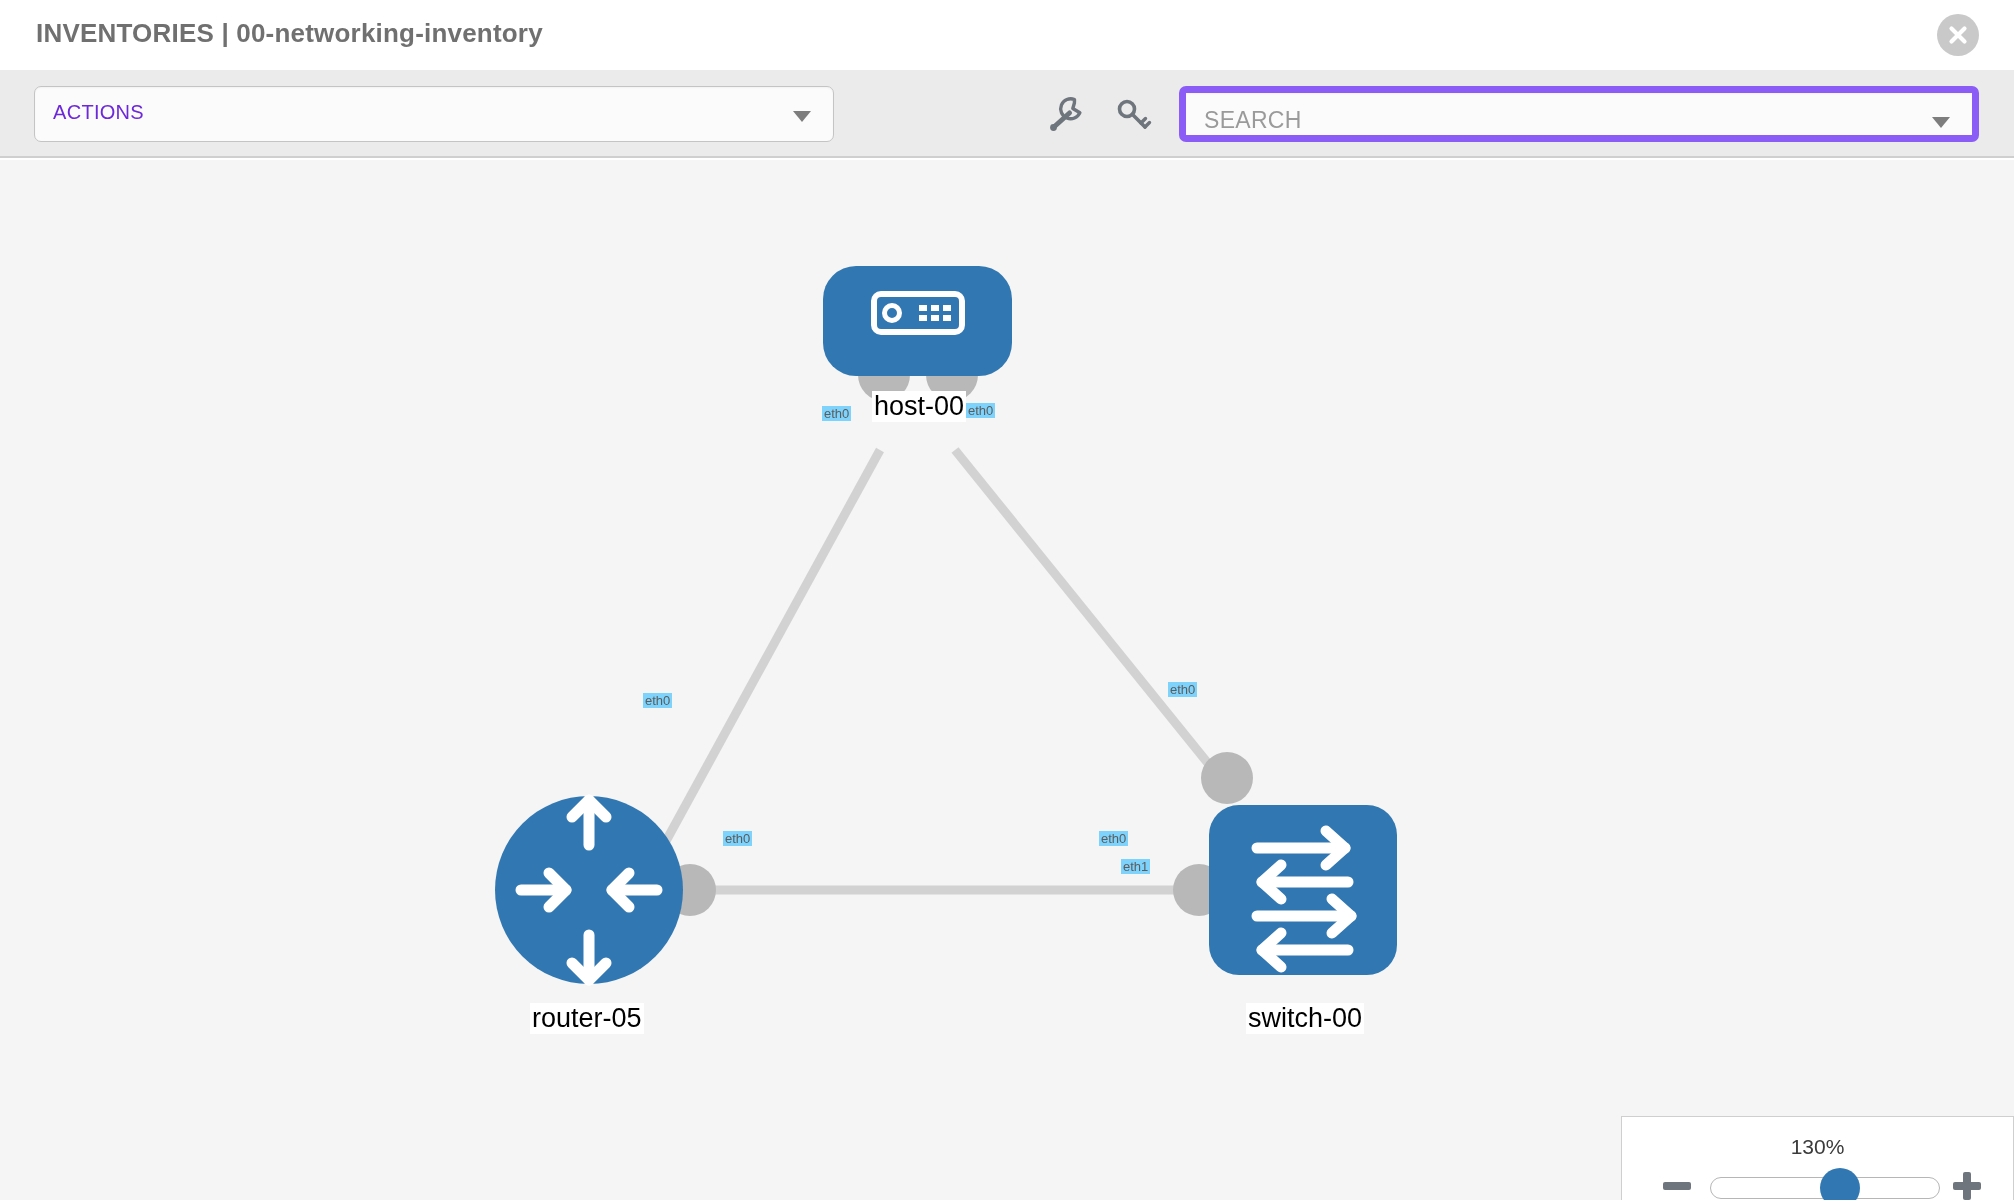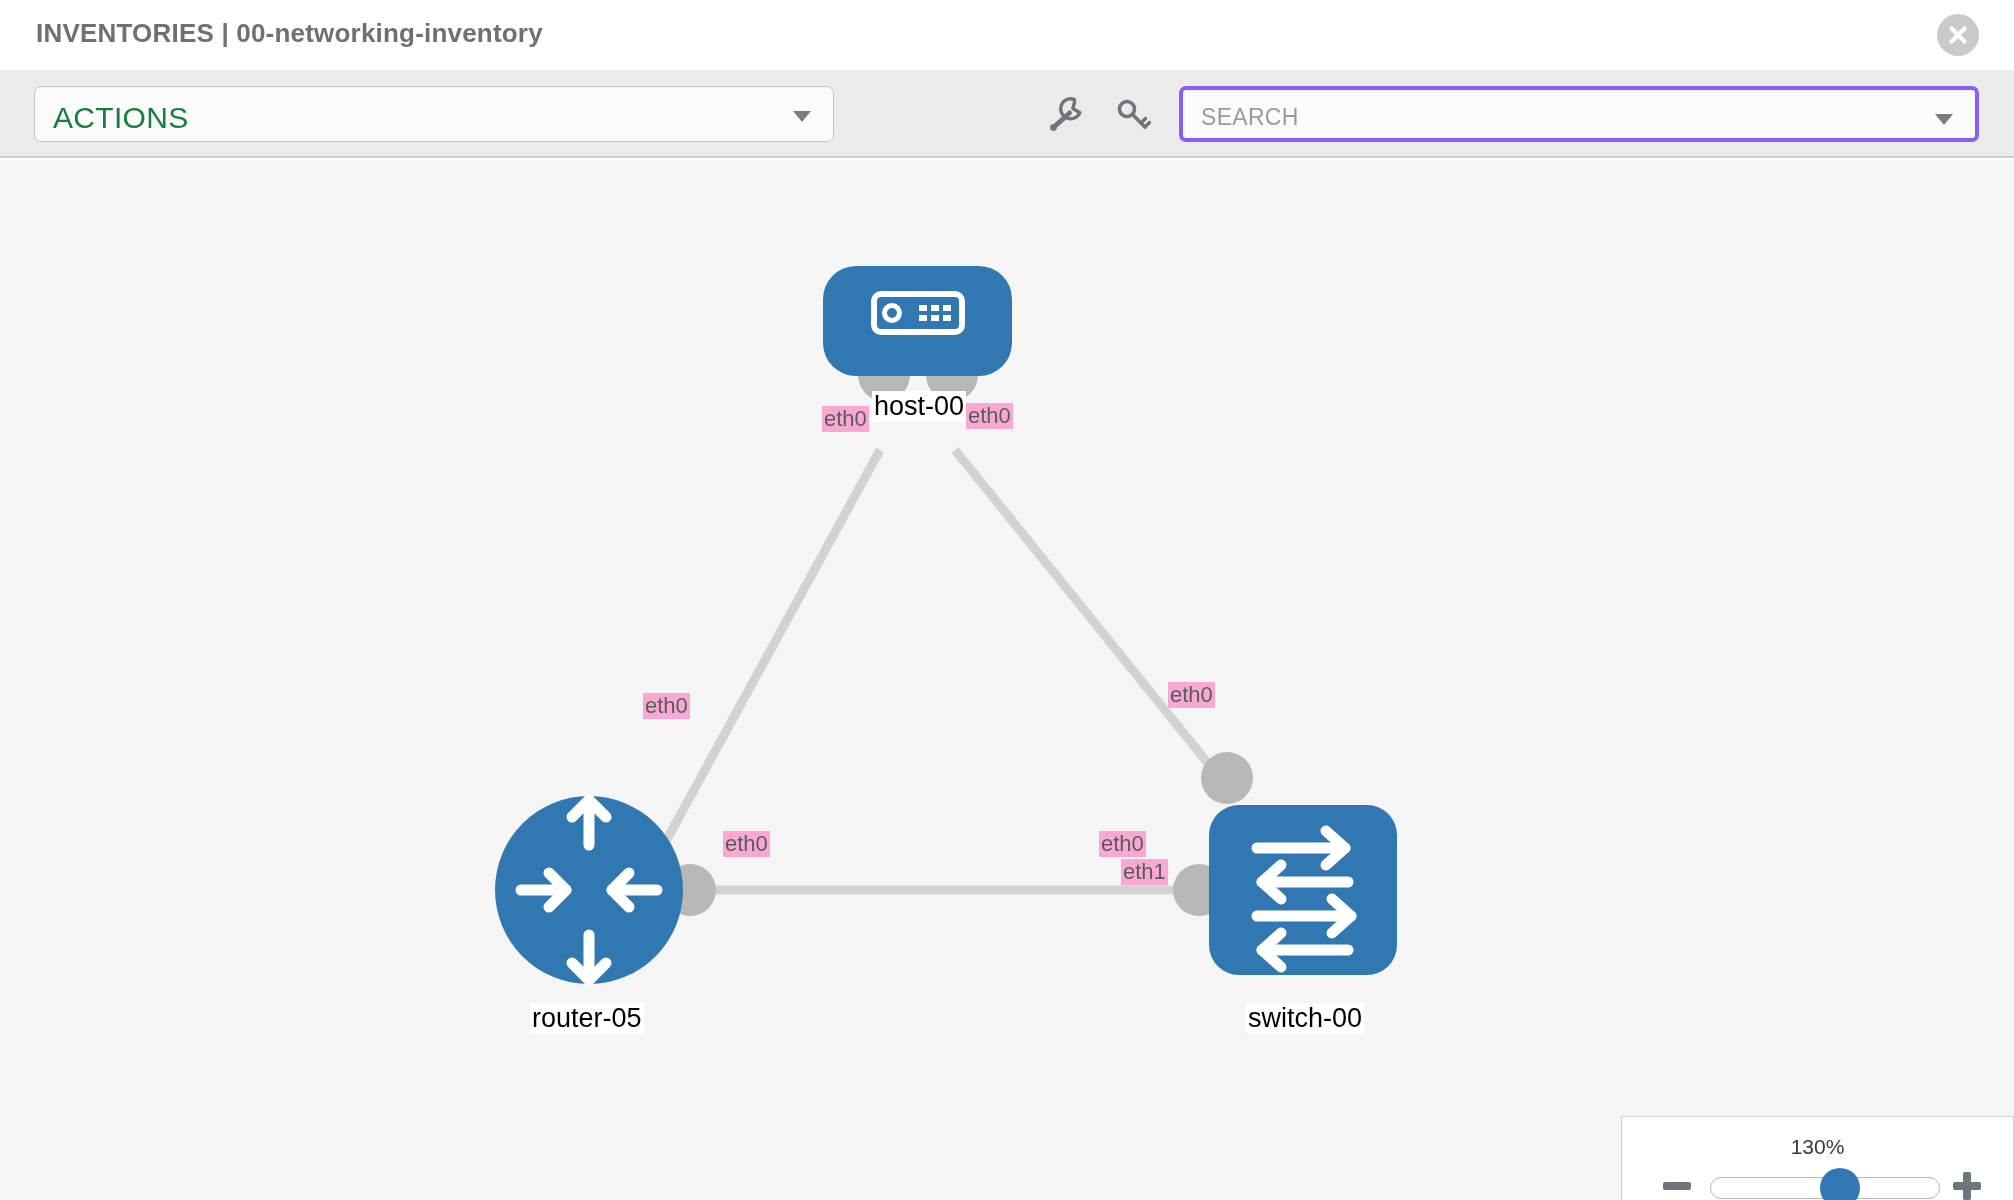--- a/index.html
+++ b/index.html
@@ -37,41 +37,41 @@
   .actions-select {
     position: absolute; left: 34px; top: 86px;
     width: 800px; height: 56px;
     background: #fbfbfb;
     border: 1px solid #c4c4c4; border-radius: 7px;
     box-shadow: inset 0 1px 2px rgba(0,0,0,.04);
     cursor: pointer;
   }
   .actions-select .lbl {
     position: absolute; left: 18px; top: 14px;
-    font-size: 30px; color: #15803d; letter-spacing: .3px;
+    font-size: 20px; color: #6d28d9; letter-spacing: .3px;
   }
   .caret {
     position: absolute; right: 22px; top: 24px;
     width: 0; height: 0;
     border-left: 9px solid transparent;
     border-right: 9px solid transparent;
     border-top: 11px solid #7d7d7d;
   }
   .tool-icon {
     position: absolute; top: 92px; width: 46px; height: 46px;
     cursor: pointer;
   }
   .tool-wrench { left: 1043px; }
   .tool-key { left: 1111px; }
 
   .search-select {
     position: absolute; left: 1179px; top: 86px;
     width: 800px; height: 56px;
     background: #fbfbfb;
-    border: 4px solid #8b5cf6; border-radius: 7px;
+    border: 7px solid #8b5cf6; border-radius: 7px;
     box-shadow: inset 0 1px 2px rgba(0,0,0,.04);
     cursor: text;
   }
   .search-select .lbl {
     position: absolute; left: 18px; top: 14px;
     font-size: 23px; color: #9a9a9a; letter-spacing: .3px;
   }
 
   
   .canvas {
@@ -84,22 +84,22 @@
 
   .node-label {
     position: absolute;
     font-size: 27px; color: #000000;
     background: #ffffff;
     white-space: nowrap;
     padding: 0 2px;
   }
   .if-label {
     position: absolute;
-    font-size: 22px; color: #5c5c5c;
-    background: #f9a8d4;
+    font-size: 13px; color: #5c5c5c;
+    background: #7dd3fc;
     white-space: nowrap;
     padding: 0 2px;
   }
 
   
   .zoom-panel {
     position: absolute; left: 1621px; top: 1116px;
     width: 393px; height: 118px;
     background: #ffffff;
     border: 1px solid #cfcfcf;

